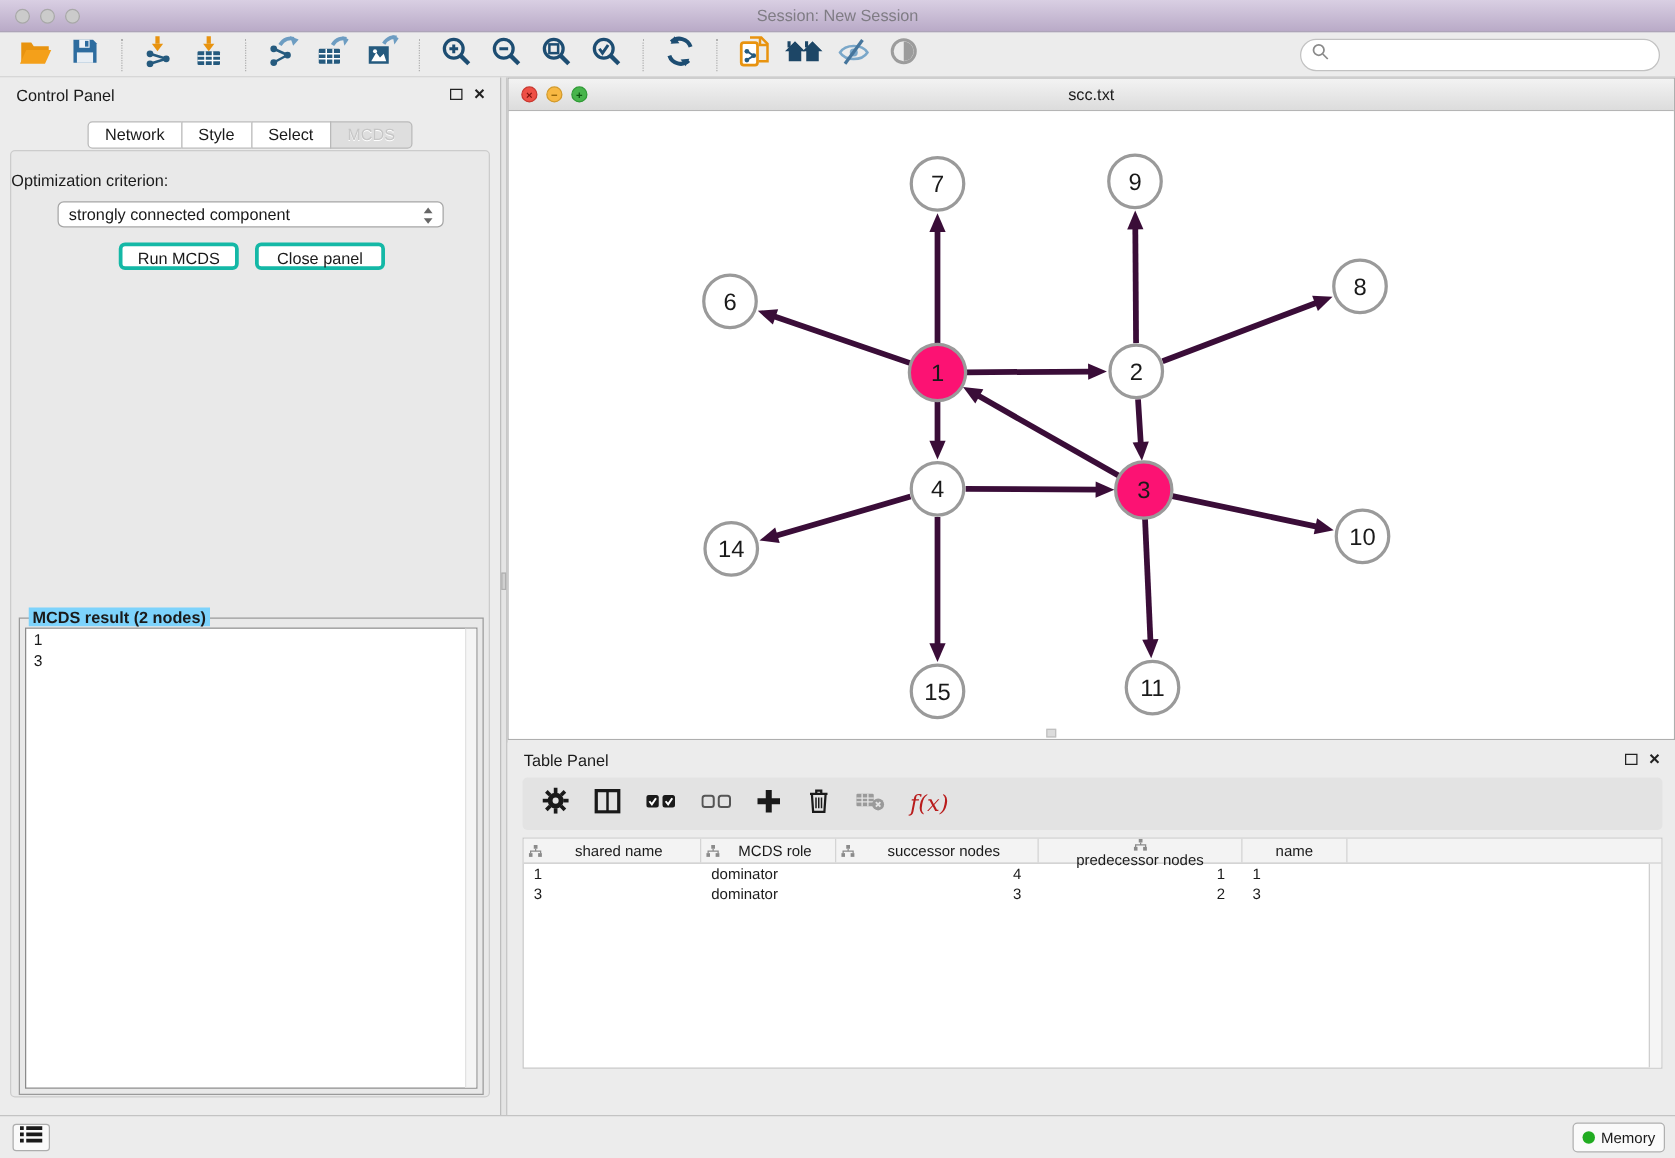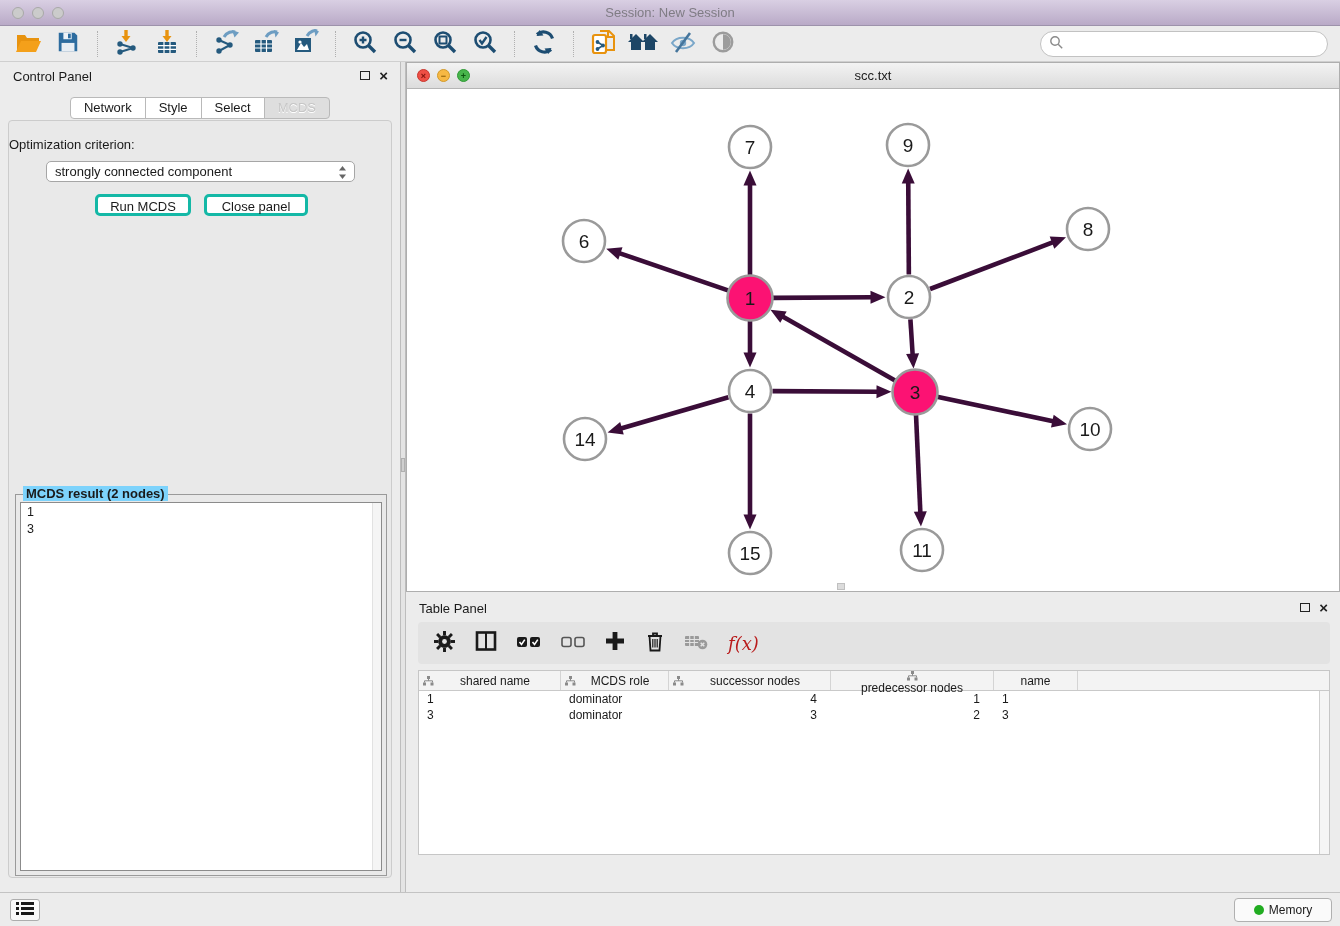--- a/index.html
+++ b/index.html
@@ -91,21 +91,21 @@
   .c0 { width:142px; } .c1 { width:108px; } .c2 { width:162px; } .c3 { width:163px;flex-direction:column; } .c4 { width:84px; }
   .num { text-align:right; padding-right:14px; }
   .grid-scroll { position:absolute; right:0; top:20px; bottom:0; width:10px; background:#f5f5f5; border-left:1px solid #cfcfcf; }
 
   .tp-tabs { position:absolute; left:0; bottom:14px; width:100%; display:flex; justify-content:center; }
 
   
   .statusbar { position:absolute; left:0; top:892px; width:1340px; height:34px; background:#ececec; border-top:1px solid #c3c3c3; }
   .list-btn { position:absolute; left:10px; top:6px; width:30px; height:22px; background:#fafafa;
     border:1px solid #adadad; border-radius:3px; display:flex; align-items:center; justify-content:center; }
-  .mem-btn { position:absolute; right:8px; top:5px; height:24px; width:98px; background:#fafafa;
+  .mem-btn { position:absolute; right:8px; top:5px; height:24px; width:74px; background:#fafafa;
     border:1px solid #b0b0b0; border-radius:4px; display:flex; align-items:center; justify-content:center; gap:5px; font-size:12px; }
   .mem-dot { width:10px; height:10px; border-radius:50%; background:#21ac21; }
 </style>
 </head>
 <body>
 
 <div class="titlebar">
   <div class="tl-dots">
     <span class="tl-dot"></span>
     <span class="tl-dot"></span>

